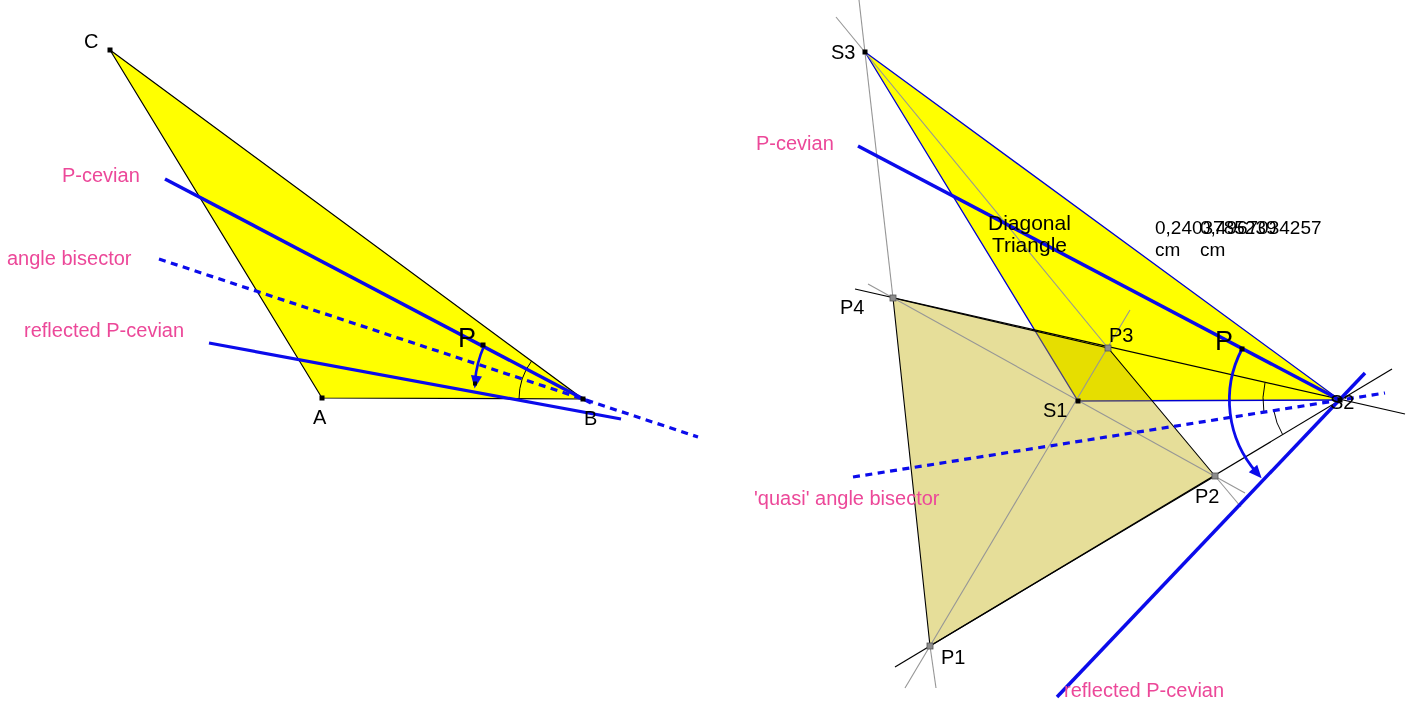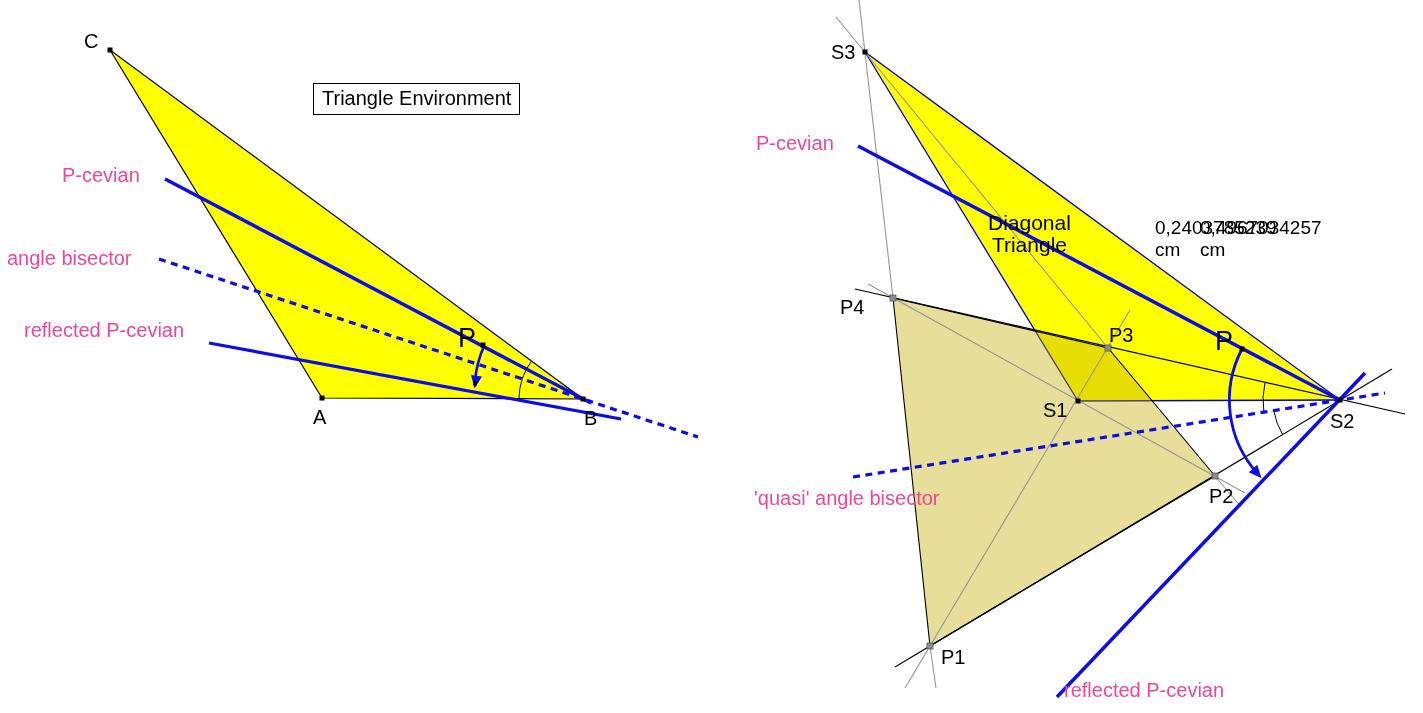--- a/index.html
+++ b/index.html
@@ -93,21 +93,20 @@
     <rect x="862.5" y="49.5" width="5" height="5" fill="#000"></rect>
     <rect x="1075.5" y="398.5" width="5" height="5" fill="#000"></rect>
     <rect x="1337.5" y="397.5" width="5" height="5" fill="#000"></rect>
     <rect x="1239.5" y="346.5" width="5" height="5" fill="#000"></rect>
     <rect x="890" y="295" width="6" height="6" fill="#8c8c8c" stroke="#555" stroke-width="0.8"></rect>
     <rect x="1105" y="345" width="6" height="6" fill="#8c8c8c" stroke="#555" stroke-width="0.8"></rect>
     <rect x="1212" y="473" width="6" height="6" fill="#8c8c8c" stroke="#555" stroke-width="0.8"></rect>
     <rect x="927" y="643" width="6" height="6" fill="#8c8c8c" stroke="#555" stroke-width="0.8"></rect>
   </svg>
 
-  <div class="titlebox" style="left:313px;top:83px;">Triangle Environment</div>
 
   <div class="lbl blue" style="left:62px;top:165px;">P-cevian</div>
   <div class="lbl blue" style="left:7px;top:248px;text-align:center;">angle bisector</div>
   <div class="lbl blue" style="left:24px;top:320px;">reflected P-cevian</div>
 
   <div class="lbl" style="left:84px;top:31px;">C</div>
   <div class="lbl" style="left:313px;top:407px;">A</div>
   <div class="lbl" style="left:584px;top:408px;">B</div>
   <div class="lbl big" style="left:458px;top:324px;">P</div>
 
@@ -123,18 +122,18 @@
 
   <div class="measure" style="left:1155px;top:217px;width:140px;height:16px;">
     <span class="a">0,2403785239 cm</span>
     <span class="b">0,4967034257 cm</span>
   </div>
 
   <div class="lbl" style="left:831px;top:42px;">S3</div>
   <div class="lbl" style="left:840px;top:297px;">P4</div>
   <div class="lbl" style="left:1109px;top:325px;">P3</div>
   <div class="lbl" style="left:1043px;top:400px;">S1</div>
-  <div class="lbl" style="left:1330px;top:411px;">S2</div>
-  <div class="lbl" style="left:1195px;top:486px;margin-left:14px;">P2</div>
+  <div class="lbl" style="left:1330px;top:392px;">S2</div>
+  <div class="lbl" style="left:1195px;top:486px;">P2</div>
   <div class="lbl" style="left:941px;top:647px;">P1</div>
   <div class="lbl big" style="left:1215px;top:327px;">P</div>
 
 </div>
 
 </body></html>

